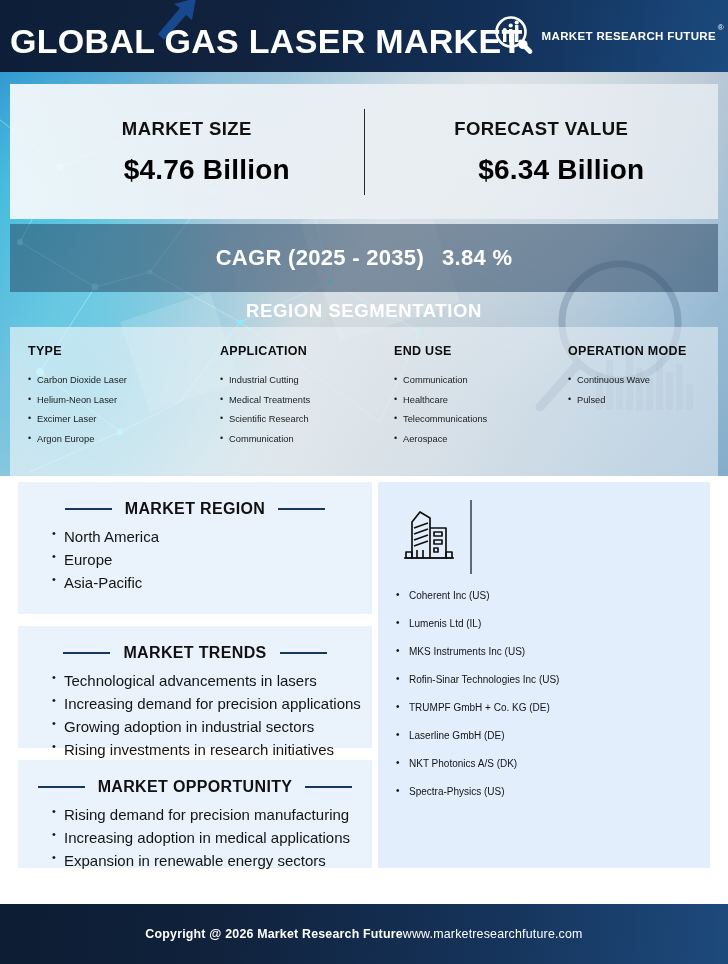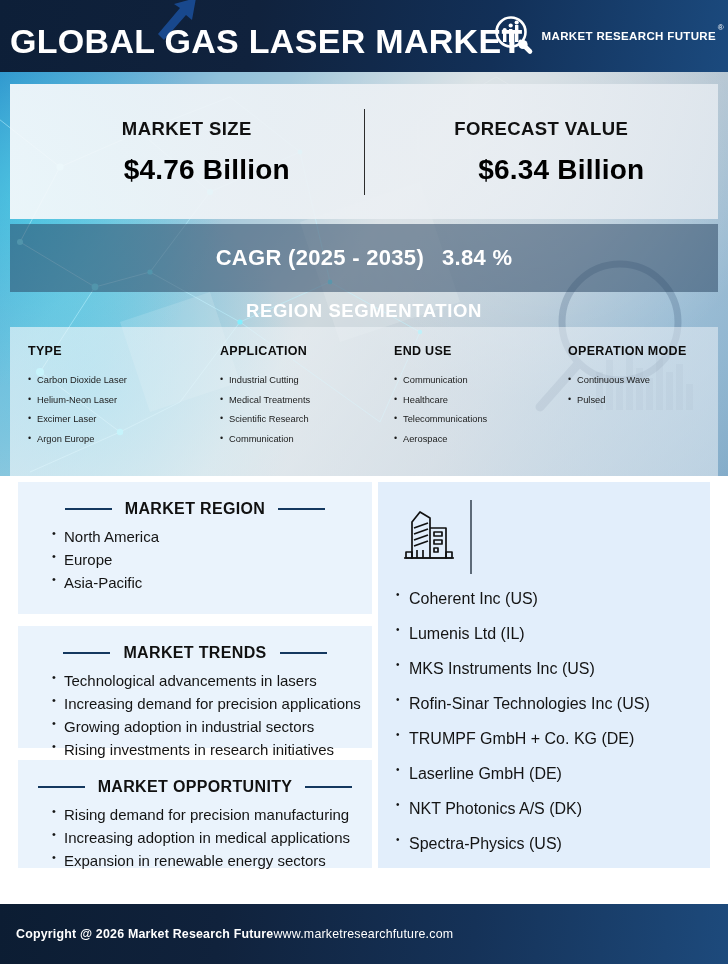--- a/index.html
+++ b/index.html
@@ -133,40 +133,40 @@
 
   
   .kc-head { display: flex; align-items: center; padding: 18px 0 0 22px; gap: 14px; }
   .kc-icon { width: 56px; height: 58px; flex: 0 0 56px; }
   .kc-bar { width: 2px; height: 74px; background: #5d6a78; flex: 0 0 2px; }
   .kc-words { padding-left: 12px; }
   .kc-words div { font-size: 17px; color: #111; line-height: 1.28; letter-spacing: .2px; }
   .kc-words div.bold { font-weight: bold; font-size: 18px; }
   .kc-list { padding: 16px 0 0 18px; }
   .kc-li {
-    font-size: 16px; color: #141414; margin-bottom: 17px;
+    font-size: 10px; color: #141414; margin-bottom: 17px;
     position: relative; padding-left: 13px; white-space: nowrap;
   }
   .kc-li::before {
     content: "\2022"; position: absolute; left: 0; top: -1px; color: #141414; font-size: 10px;
   }
 
   
   .wm {
     position: absolute; top: 884px; font-size: 12.5px; font-weight: bold;
     color: rgba(255,255,255,.92); letter-spacing: .2px; white-space: nowrap;
   }
   .wm.l { left: 22px; }
   .wm.r { right: 14px; }
 
   
   .footer {
     position: absolute; left: 0; top: 904px; width: 728px; height: 60px;
     background: linear-gradient(95deg, #0c1d33 0%, #10223c 30%, #153258 65%, #1d4a7c 100%);
-    display: flex; align-items: center; justify-content: flex-start;
+    display: flex; align-items: center; justify-content: center;
     padding: 0 16px;
   }
   .footer .fc { font-size: 12.4px; font-weight: bold; color: #fff; letter-spacing: .2px; }
   .footer .fu { font-size: 12.4px; color: #fff; letter-spacing: .2px; }
 </style>
 </head>
 <body>
 
 <div class="page">
 

